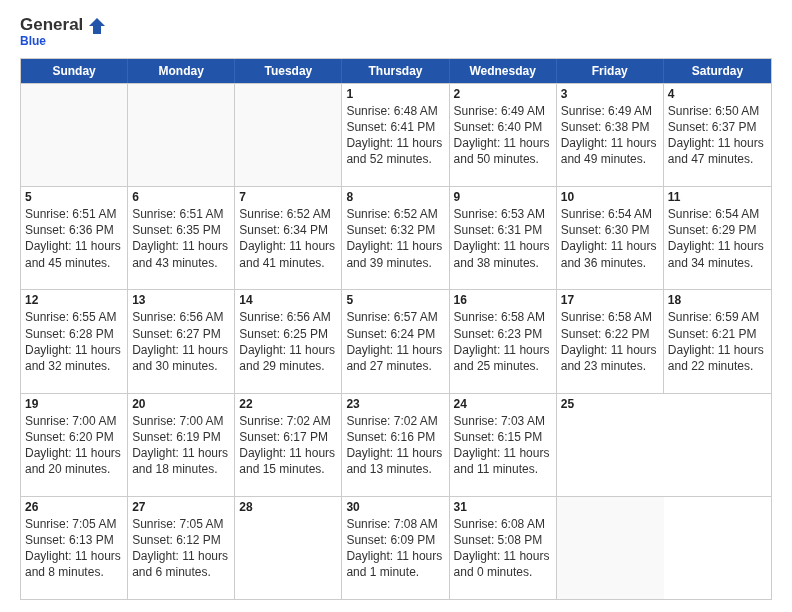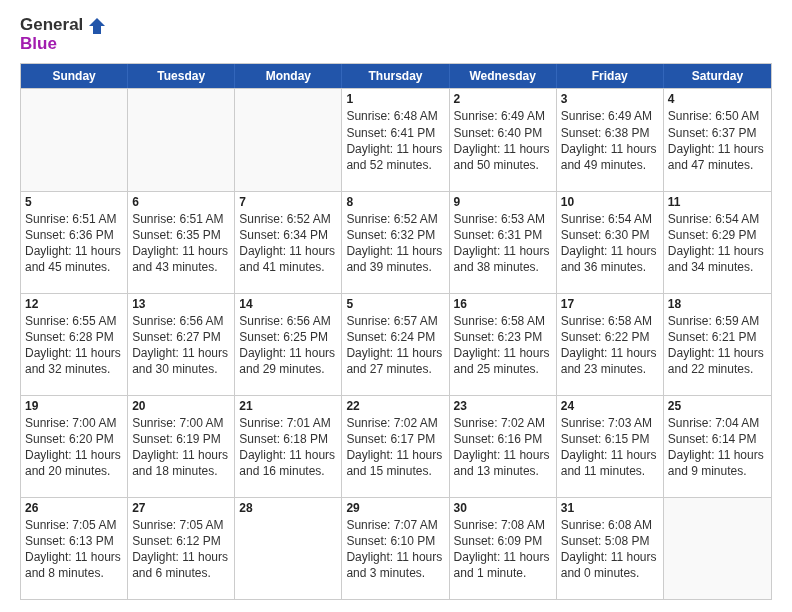--- a/index.html
+++ b/index.html
@@ -100,34 +100,34 @@
 
 <div class="page">
   <div class="header">
     <div class="logo">
       <div>
         <div style="font-size:17px;font-weight:bold;color:#333;line-height:1.1;">General
           <svg width="18" height="18" viewBox="0 0 18 18" style="display:inline-block;vertical-align:middle;">
             <polygon points="9,1 17,9 13,9 13,17 5,17 5,9 1,9" fill="#2255aa"></polygon>
           </svg>
         </div>
-        <div style="font-size:17px;font-weight:bold;color:#a21caf;line-height:1.1;">Blue</div>
+        <div style="font-size:12px;font-weight:bold;color:#1d4ed8;line-height:1.1;">Blue</div>
       </div>
     </div>
     <div class="title-block">
       <div class="month-title"></div>
       <div class="subtitle"></div>
     </div>
   </div>
 
   <div class="calendar">
     <div class="cal-header-row">
     <div class="cal-header-cell">Sunday</div>
+        <div class="cal-header-cell">Monday</div>
         <div class="cal-header-cell">Tuesday</div>
-        <div class="cal-header-cell">Monday</div>
         <div class="cal-header-cell">Thursday</div>
         <div class="cal-header-cell">Wednesday</div>
         <div class="cal-header-cell">Friday</div>
         <div class="cal-header-cell">Saturday</div>
       </div>
     <div class="cal-body">
     <div class="cal-row">
           <div class="cal-cell empty"></div>
           <div class="cal-cell empty"></div>
           <div class="cal-cell empty"></div>
@@ -211,55 +211,46 @@
         <div class="cal-row">
           <div class="cal-cell">
             <div class="day-num">19</div>
             <div class="cell-text">Sunrise: 7:00 AM<br>Sunset: 6:20 PM<br>Daylight: 11 hours and 20 minutes.</div>
           </div>
           <div class="cal-cell">
             <div class="day-num">20</div>
             <div class="cell-text">Sunrise: 7:00 AM<br>Sunset: 6:19 PM<br>Daylight: 11 hours and 18 minutes.</div>
           </div>
           <div class="cal-cell">
-            <div class="day-num">21</div>
-            <div class="cell-text">Sunrise: 7:01 AM<br>Sunset: 6:18 PM<br>Daylight: 11 hours and 16 minutes.</div>
-          </div>
-          <div class="cal-cell">
             <div class="day-num">22</div>
             <div class="cell-text">Sunrise: 7:02 AM<br>Sunset: 6:17 PM<br>Daylight: 11 hours and 15 minutes.</div>
           </div>
           <div class="cal-cell">
             <div class="day-num">23</div>
             <div class="cell-text">Sunrise: 7:02 AM<br>Sunset: 6:16 PM<br>Daylight: 11 hours and 13 minutes.</div>
           </div>
           <div class="cal-cell">
             <div class="day-num">24</div>
             <div class="cell-text">Sunrise: 7:03 AM<br>Sunset: 6:15 PM<br>Daylight: 11 hours and 11 minutes.</div>
           </div>
           <div class="cal-cell">
             <div class="day-num">25</div>
-            <div class="cell-text">Sunrise: 7:04 AM<br>Sunset: 6:14 PM<br>Daylight: 11 hours and 9 minutes.</div>
           </div>
         </div>
         <div class="cal-row">
           <div class="cal-cell">
             <div class="day-num">26</div>
             <div class="cell-text">Sunrise: 7:05 AM<br>Sunset: 6:13 PM<br>Daylight: 11 hours and 8 minutes.</div>
           </div>
           <div class="cal-cell">
             <div class="day-num">27</div>
             <div class="cell-text">Sunrise: 7:05 AM<br>Sunset: 6:12 PM<br>Daylight: 11 hours and 6 minutes.</div>
           </div>
           <div class="cal-cell">
             <div class="day-num">28</div>
-          </div>
-          <div class="cal-cell">
-            <div class="day-num">29</div>
-            <div class="cell-text">Sunrise: 7:07 AM<br>Sunset: 6:10 PM<br>Daylight: 11 hours and 3 minutes.</div>
           </div>
           <div class="cal-cell">
             <div class="day-num">30</div>
             <div class="cell-text">Sunrise: 7:08 AM<br>Sunset: 6:09 PM<br>Daylight: 11 hours and 1 minute.</div>
           </div>
           <div class="cal-cell">
             <div class="day-num">31</div>
             <div class="cell-text">Sunrise: 6:08 AM<br>Sunset: 5:08 PM<br>Daylight: 11 hours and 0 minutes.</div>
           </div>
           <div class="cal-cell empty"></div>

